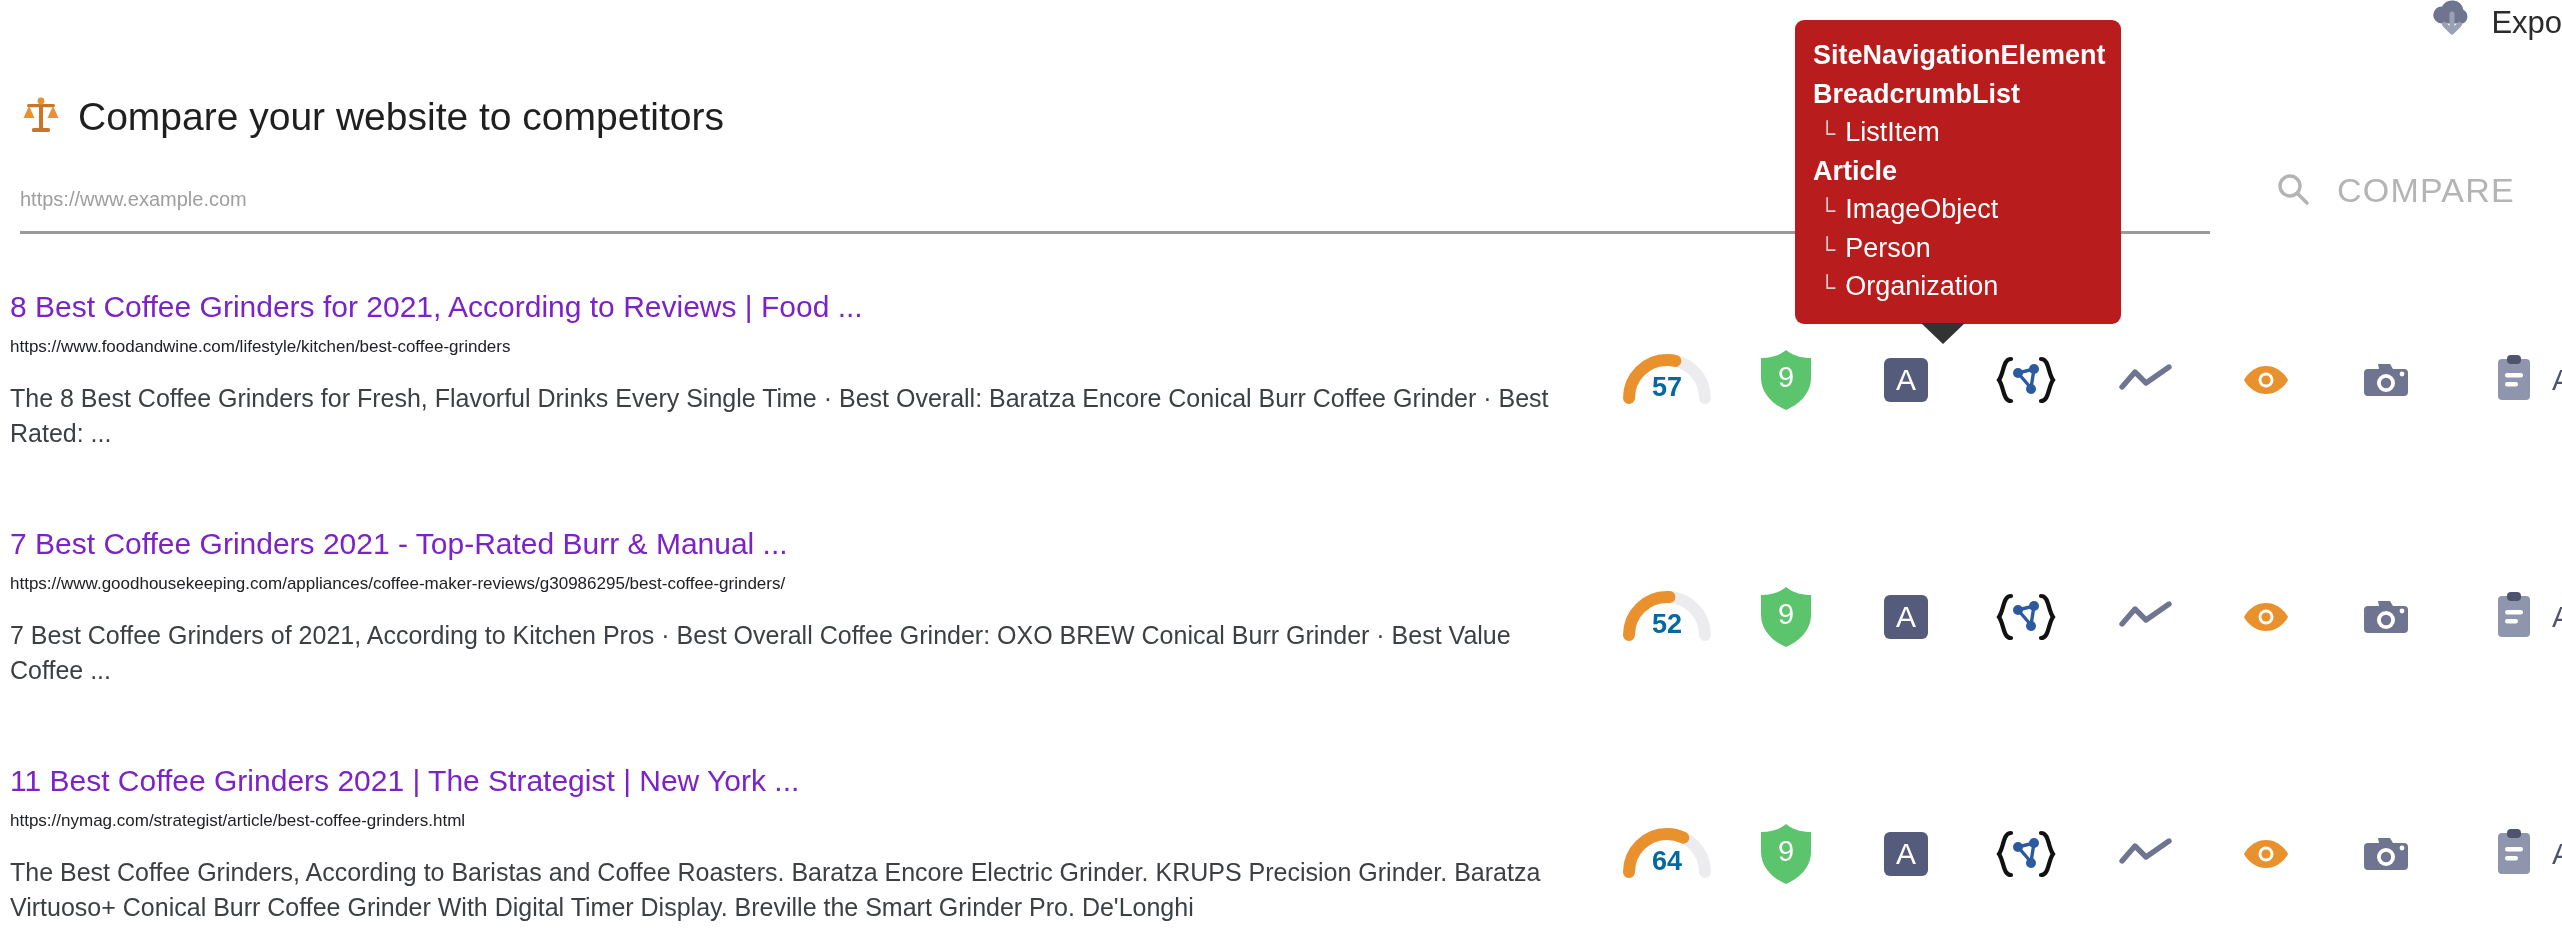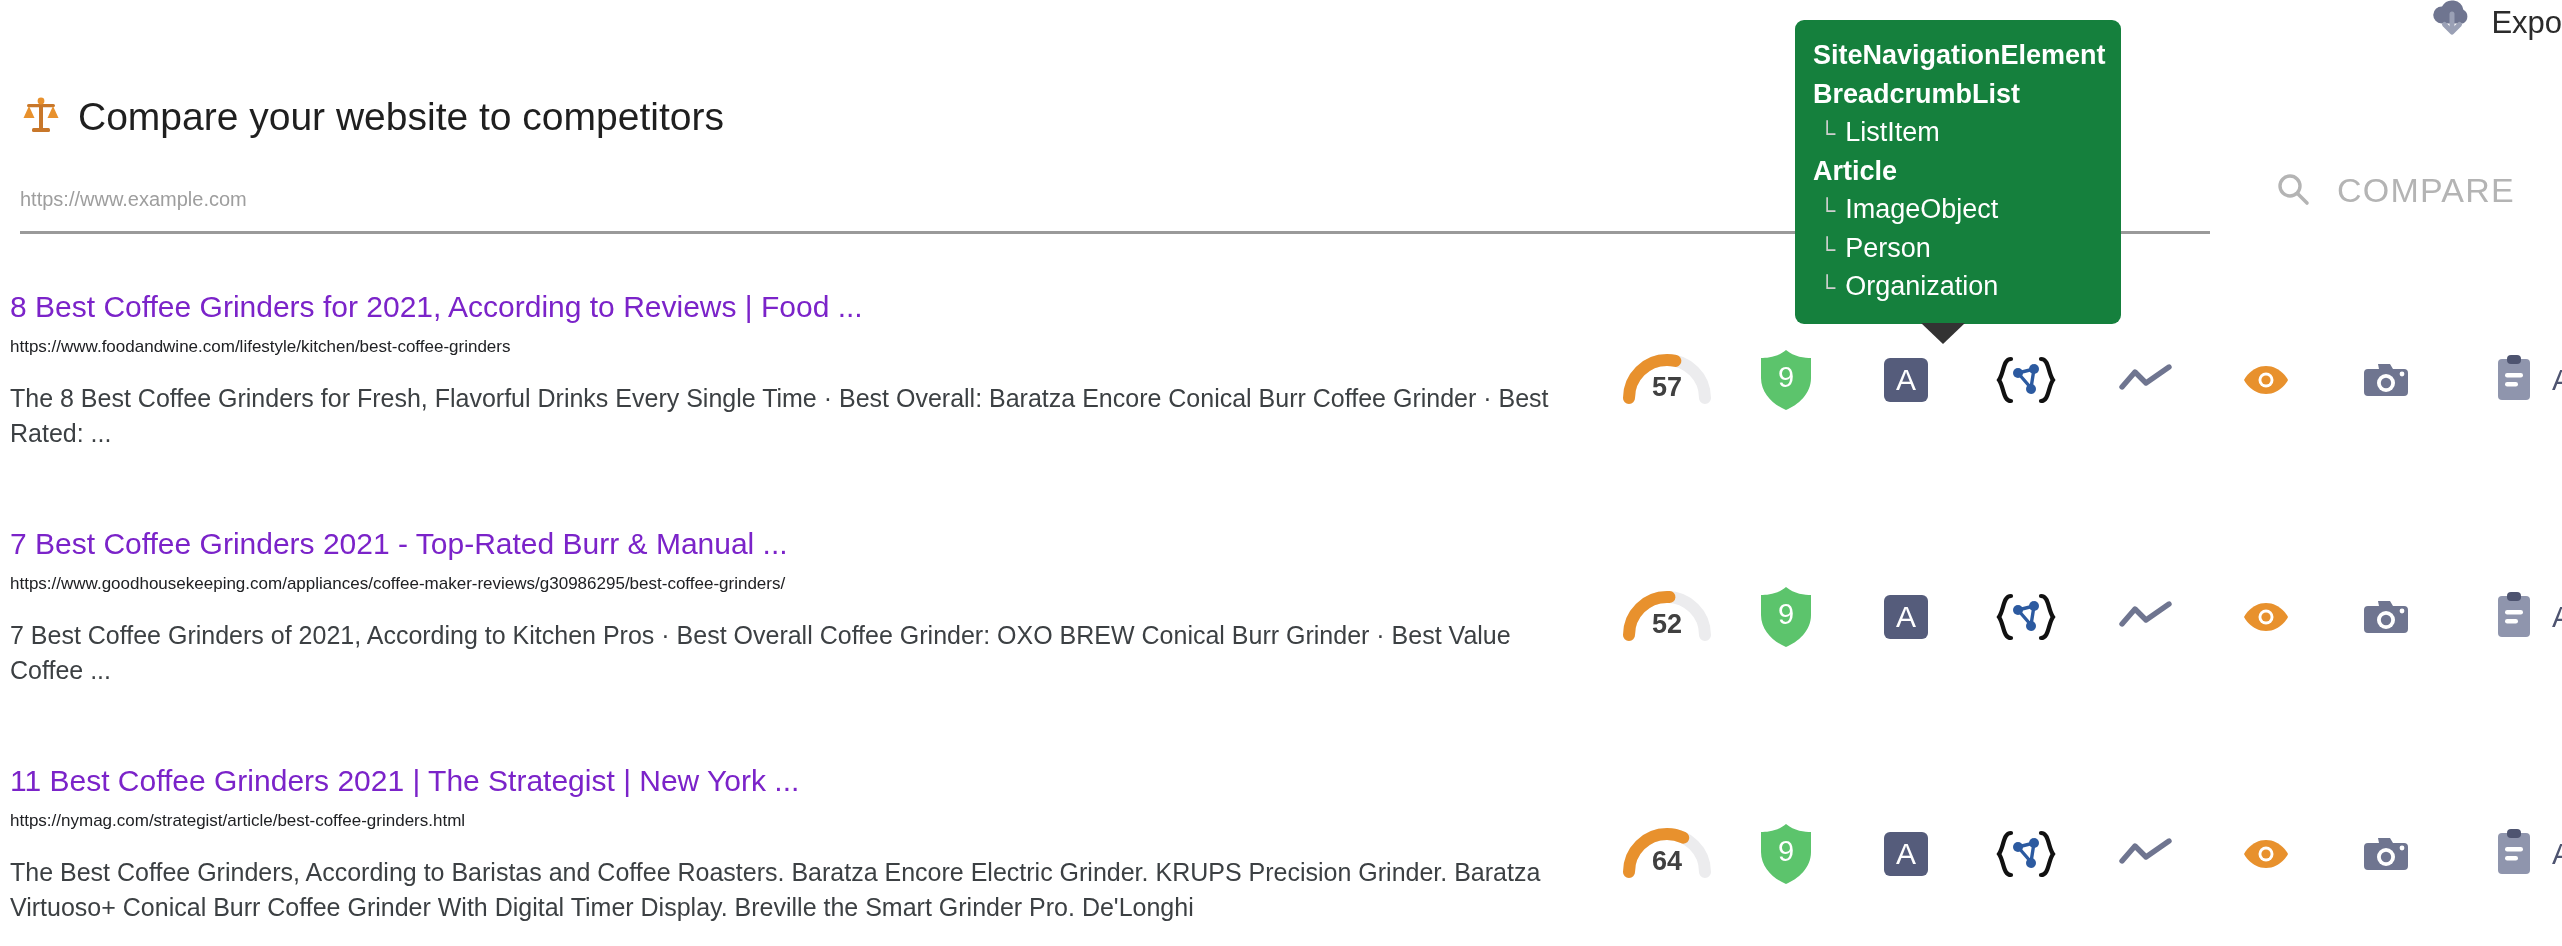--- a/index.html
+++ b/index.html
@@ -180,21 +180,21 @@
   }
   .gauge svg { display: block; }
   .gauge-value {
     position: absolute;
     left: 0;
     top: 20px;
     width: 96px;
     text-align: center;
     font-size: 27px;
     font-weight: bold;
-    color: #404040;
+    color: #0369a1;
     font-family: "Liberation Sans", sans-serif;
   }
 
   
   .shield {
     position: relative;
     width: 56px;
     height: 64px;
   }
   .shield-value {
@@ -221,21 +221,21 @@
     font-size: 30px;
     font-family: "Liberation Sans", sans-serif;
   }
 
   
   .tooltip {
     position: absolute;
     left: 1795px;
     top: 20px;
     width: 326px;
-    background: #15803d;
+    background: #b91c1c;
     border-radius: 9px;
     padding: 16px 0 18px 0;
     box-sizing: border-box;
     z-index: 40;
   }
   .tooltip-arrow {
     position: absolute;
     left: 126px;
     bottom: -20px;
     width: 0;

